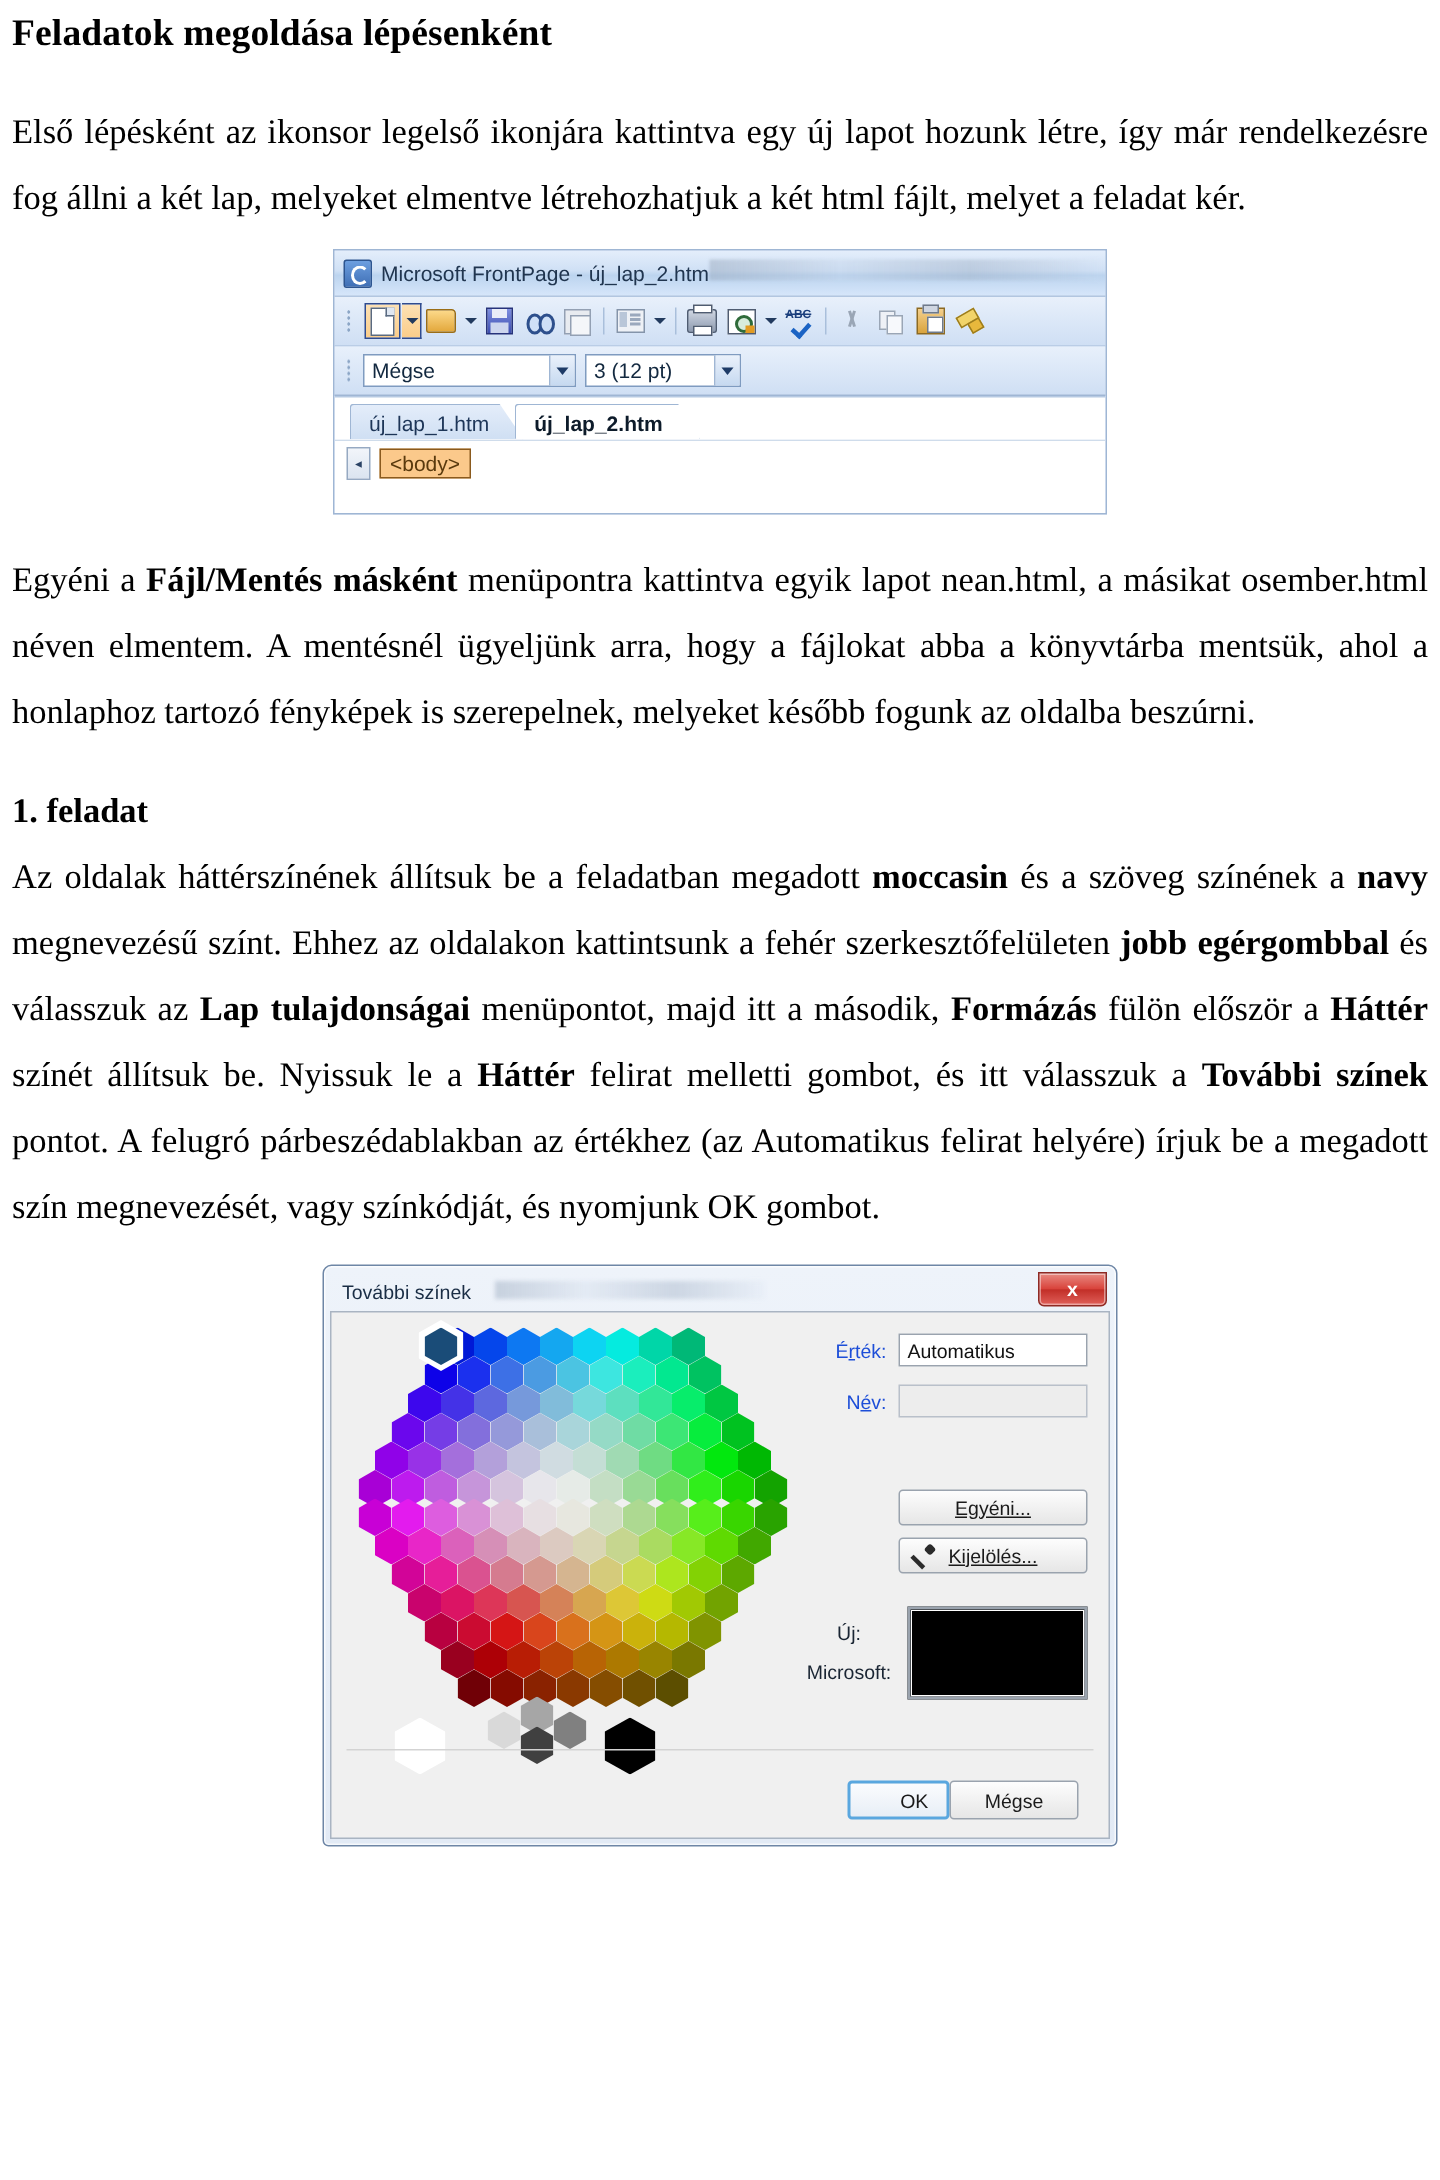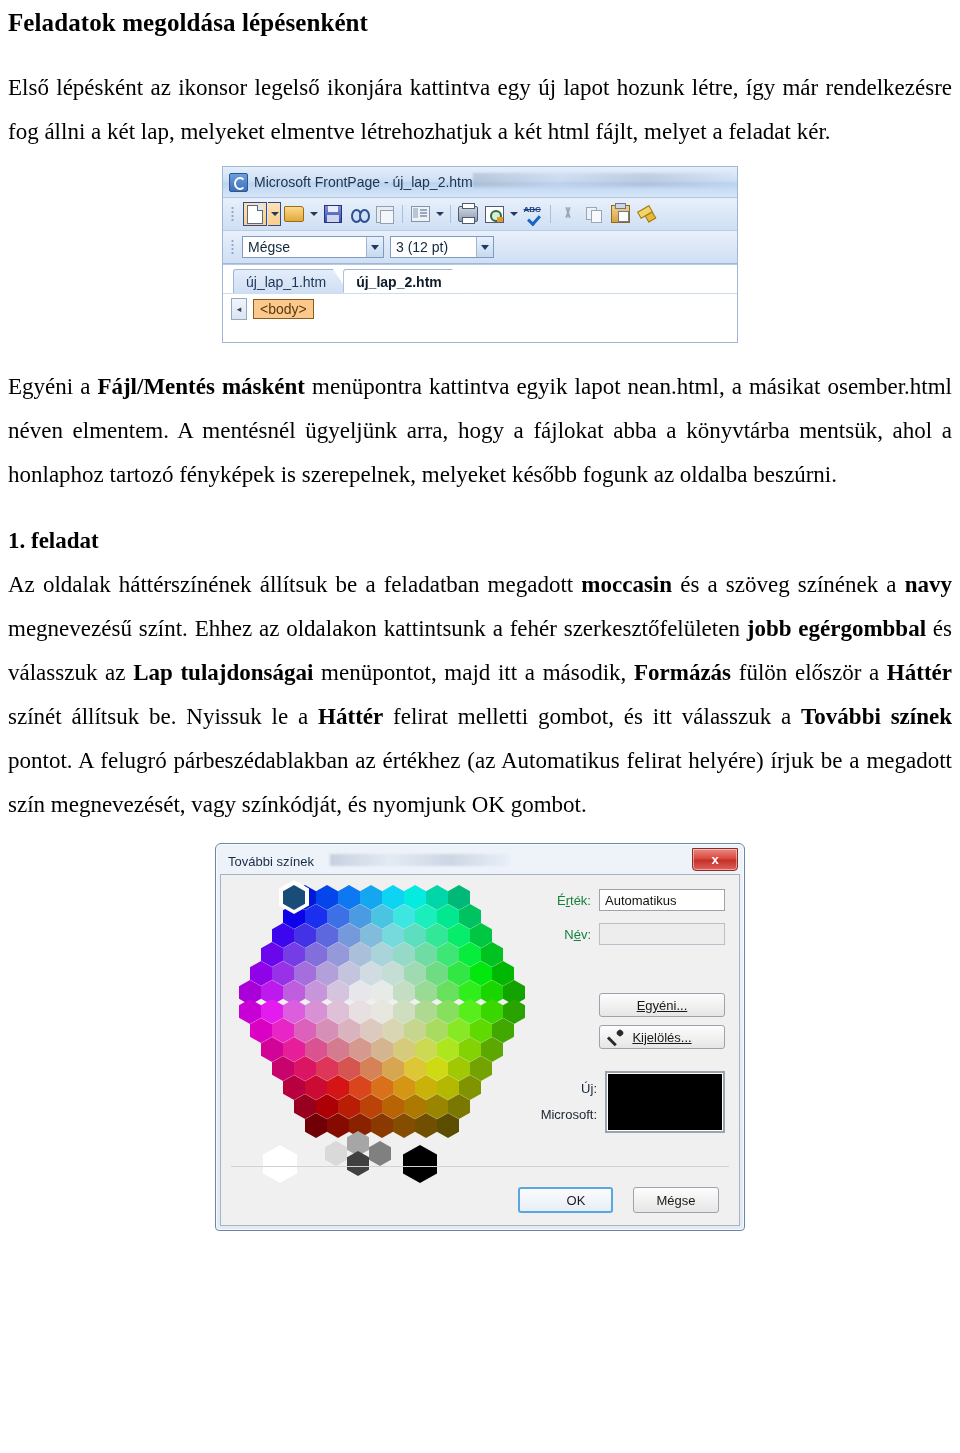--- a/index.html
+++ b/index.html
@@ -354,21 +354,21 @@
     border: 1px solid #9aa3ae;
     border-radius: 3px;
     height: 26px;
     display:inline-flex; align-items:center; justify-content:center;
     box-sizing:border-box;
   }
   .btn.primary {
     border: 2px solid #5aa7df;
     background: linear-gradient(to bottom,#fbfcfe,#e7eef6);
   }
-  .btn-ok { position:absolute; right:116px; bottom:12px; width: 95px; padding-left: 21px; }
+  .btn-ok { position:absolute; right:96px; bottom:12px; width: 68px; padding-left: 21px; }
   .btn-cancel { position:absolute; right:10px; bottom:12px; width: 86px; }
 
   .swatch-area { position:absolute; left:18px; top:10px; width: 300px; height: 282px; }
   .hexwheel { position:absolute; left:0; top:0; }
   .hex {
     position:absolute;
     width: 22px; height: 25px;
     clip-path: polygon(50% 0%, 100% 25%, 100% 75%, 50% 100%, 0% 75%, 0% 25%);
   }
   .hex.big {
@@ -383,21 +383,21 @@
   .hex-sel-inner{
     position:absolute;
     width: 22px; height: 25px;
     clip-path: polygon(50% 0%, 100% 25%, 100% 75%, 50% 100%, 0% 75%, 0% 25%);
     background:#123;
   }
 
   .right-panel { position:absolute; right:14px; top:14px; width: 190px; }
   .field-row { display:flex; align-items:center; margin-bottom: 12px; }
   .field-label {
-    font-size: 13px; color:#15803d; width: 56px; text-align:right; margin-right: 8px;
+    font-size: 13px; color:#1d4ed8; width: 56px; text-align:right; margin-right: 8px;
     white-space: nowrap;
   }
   .field-label u { text-decoration: underline; }
   .field-input {
     flex: 1 1 auto;
     height: 22px;
     background:#ffffff;
     border:1px solid #9aa3ae;
     font-size: 13px;
     color:#111;
@@ -414,21 +414,21 @@
   }
   .eyedropper::before{
     content:""; position:absolute; left:9px; top:0px; width:6px;height:6px;
     background:#2b2b2b; border-radius:2px; transform:rotate(45deg);
   }
   .eyedropper::after{
     content:""; position:absolute; left:0px; top:6px; width:11px; height:3px;
     background:#2b2b2b; transform:rotate(45deg); transform-origin: left center;
   }
   .preview-row { display:flex; align-items:center; margin-top: 14px; }
-  .preview-labels { width: 62px; text-align:right; margin-right:8px; }
+  .preview-labels { width: 62px; text-align:center; margin-right:8px; }
   .preview-labels div { font-size: 13px; color:#1a2533; line-height: 26px; }
   .preview-box {
     width: 116px; height: 58px;
     background: #000000;
     border: 2px solid #9aa3ae;
     box-shadow: inset 0 0 0 1px #ffffff;
   }
   .grayrow { position:absolute; left:24px; top: 248px; height: 44px; }
 </style>
 </head>

